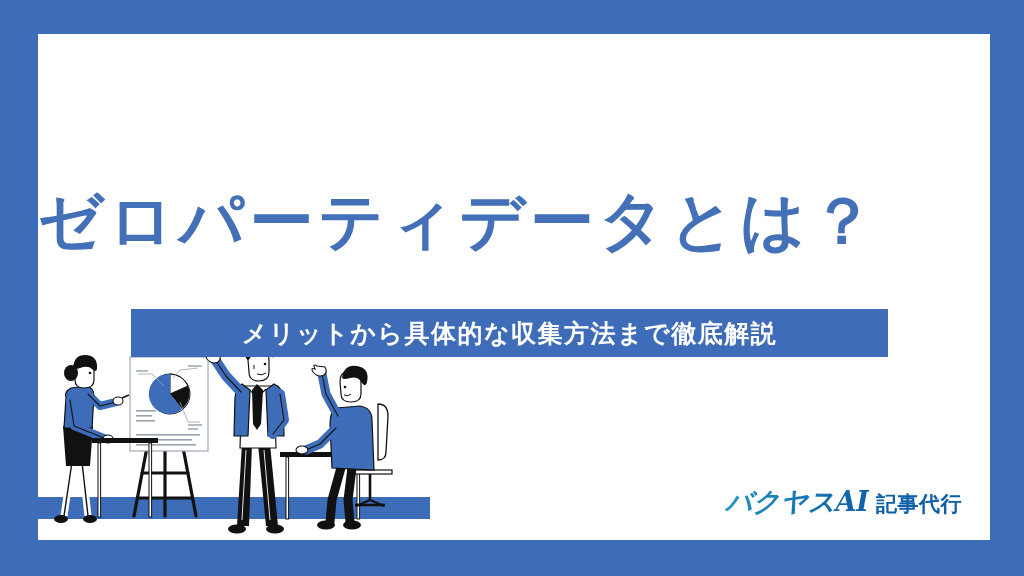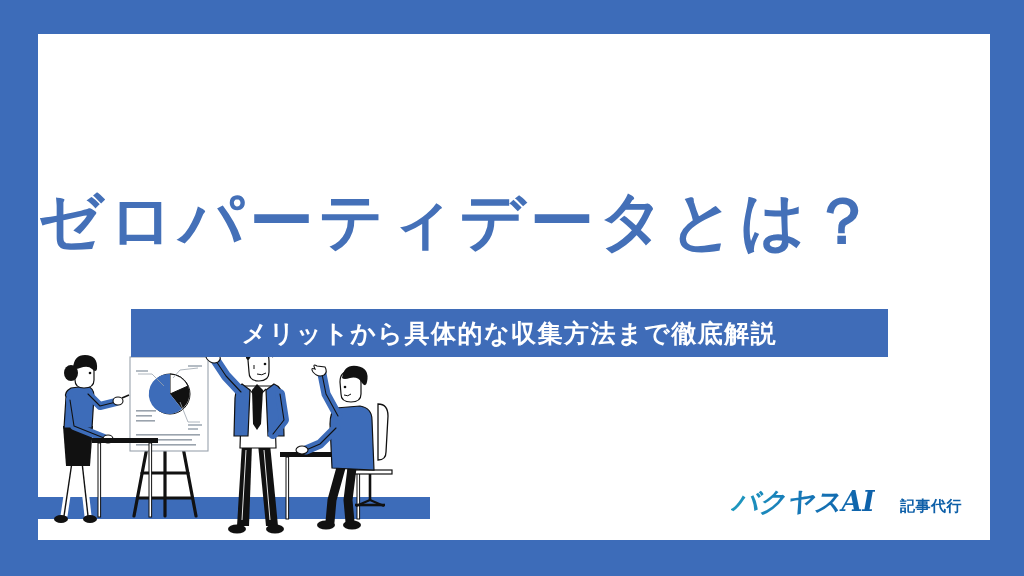--- a/index.html
+++ b/index.html
@@ -64,38 +64,38 @@
     letter-spacing: 1.5px;
     white-space: nowrap;
   }
   
   #logo {
     position: absolute;
     right: 28px;
     bottom: 20px;
     display: flex;
     align-items: baseline;
-    gap: 25px;
+    gap: 7px;
   }
   #logo-main {
     font-family: "DejaVu Serif", "Liberation Serif", serif;
     font-weight: 700;
     font-size: 27px;
     font-style: italic;
     background: linear-gradient(100deg, #1f9bbf 0%, #1779b8 45%, #0d5fa8 100%);
     -webkit-background-clip: text;
     background-clip: text;
     color: transparent;
     letter-spacing: 0px;
     white-space: nowrap;
   }
   #logo-sub {
     font-family: "DejaVu Sans", "Liberation Sans", sans-serif;
     font-weight: 700;
-    font-size: 15px;
+    font-size: 21px;
     color: #0d5fa8;
     letter-spacing: 0.5px;
     white-space: nowrap;
   }
   
   #illustration {
     position: absolute;
     left: -8px;
     bottom: 0;
     width: 400px;

